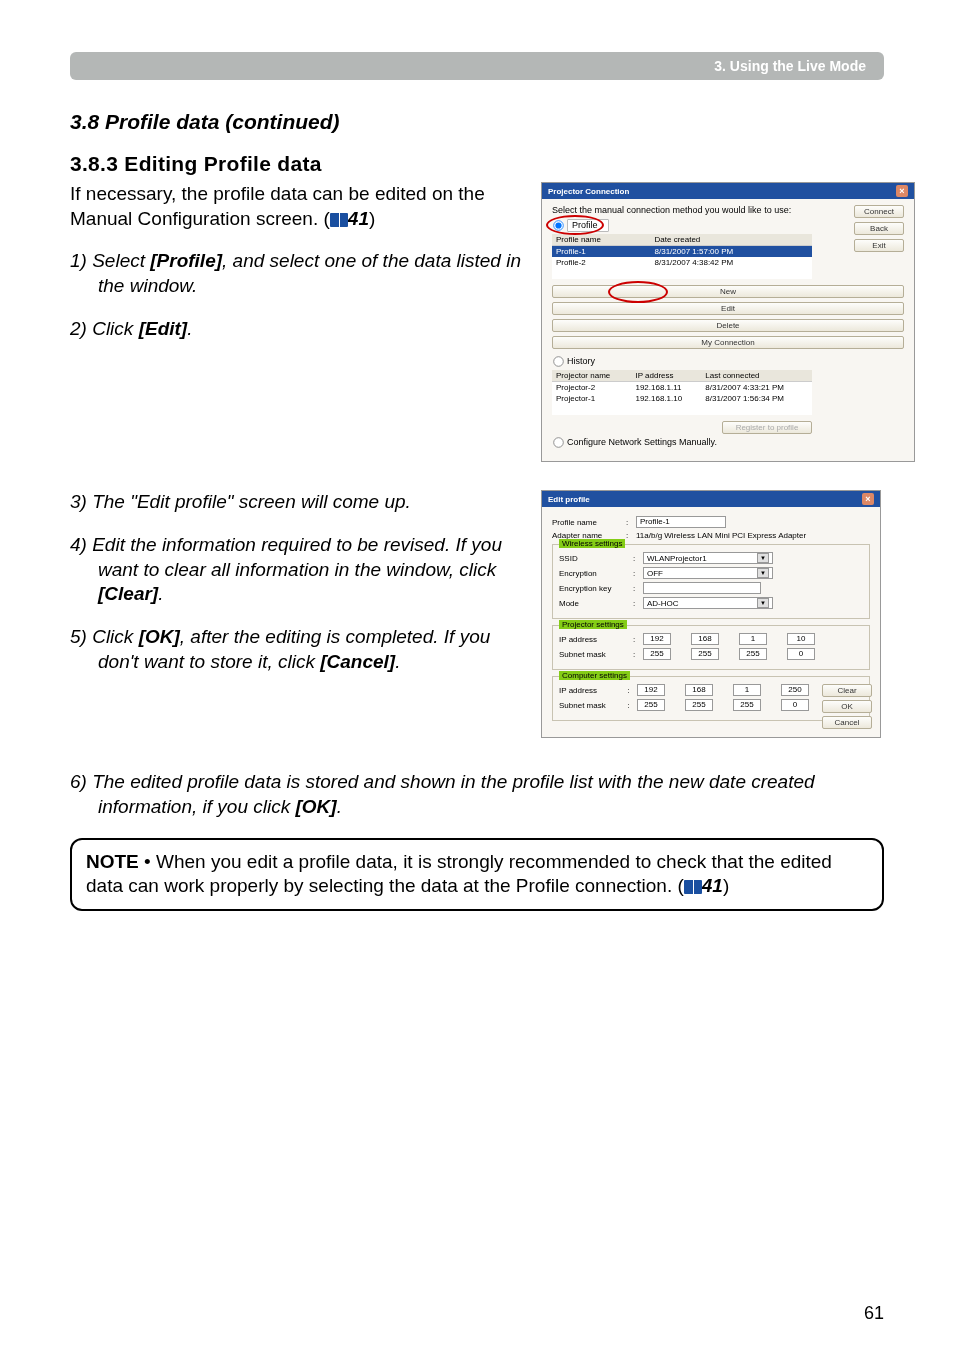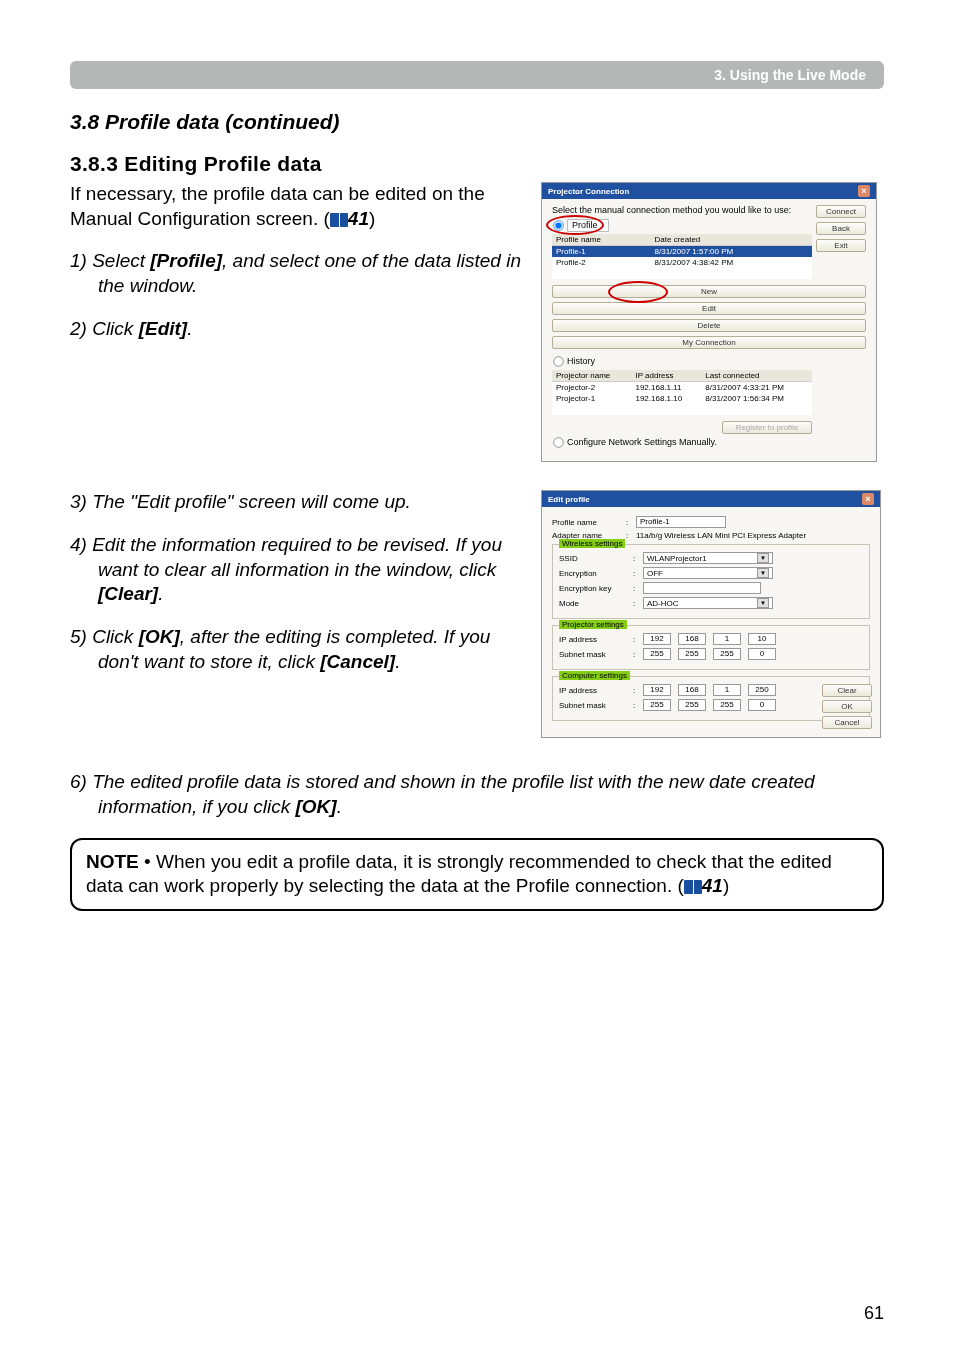--- a/index.html
+++ b/index.html
@@ -1,18 +1,18 @@
 <!DOCTYPE html>
 <html><head>
 <meta charset="utf-8">
 <style>
   * { box-sizing: border-box; margin: 0; padding: 0; }
   html, body { width: 954px; height: 1354px; font-family: Arial, Helvetica, sans-serif; background: #fff; color: #000; }
   .page { width: 954px; height: 1354px; position: relative; padding: 60px 70px 40px 70px; }
-  .topbar { position: absolute; top: 61px; left: 70px; right: 70px; height: 28px; background: #b4b7b6; border-radius: 6px; display: flex; align-items: center; justify-content: flex-end; padding-right: 18px; }
+  .topbar { position: absolute; top: 52px; left: 70px; right: 70px; height: 28px; background: #b4b7b6; border-radius: 6px; display: flex; align-items: center; justify-content: flex-end; padding-right: 18px; }
   .topbar-text { color: #fff; font-weight: bold; font-size: 14px; }
   .content { padding-top: 50px; }
   .sect-title { font-style: italic; font-weight: bold; font-size: 21px; margin-bottom: 18px; }
   .subsect-title { font-weight: bold; font-size: 21px; margin-bottom: 6px; font-family: Arial, sans-serif; letter-spacing: 0.3px; }
   .two-col { display: flex; gap: 16px; }
   .left-col { flex: 0 0 455px; }
   .right-col { flex: 1; }
   .body-text { font-size: 19px; line-height: 1.3; }
   .body-text p { margin-bottom: 18px; }
   .hang { padding-left: 28px; text-indent: -28px; font-style: italic; }
@@ -42,21 +42,21 @@
 
   
   .f2-row { display:flex; align-items:center; margin: 3px 0; gap:4px; }
   .f2-label { width: 70px; font-size:8px; }
   .f2-colon { width: 6px; }
   .f2-input { flex:1; border:1px solid #999; background:#fff; font-size:8px; padding: 0 3px; height:12px; }
   .f2-select { flex:1; border:1px solid #999; background:#fff; font-size:8px; padding:0 3px; height:12px; display:flex; justify-content:space-between; align-items:center; }
   .f2-caret { width:12px; height:10px; background:#e0e0e0; border:1px solid #999; margin-left:4px; font-size:6px; display:flex; align-items:center; justify-content:center; }
   .f2-group { border:1px solid #c8c3b2; margin: 4px 0 6px 0; padding: 4px 6px 6px 6px; position: relative; }
   .f2-group-legend { position:absolute; top:-6px; left:6px; background:#84cc16; padding: 0 3px; font-size:8px; }
-  .f2-oct { display:flex; gap:7px; }
+  .f2-oct { display:flex; gap:20px; }
   .f2-oct .oc { width:28px; border:1px solid #999; background:#fff; text-align:center; font-size:8px; height:12px; }
   .f2-btncol { position:absolute; right:8px; bottom:8px; display:flex; flex-direction:column; gap:3px; }
 </style>
 </head>
 <body>
 
 <div class="page">
   <div class="topbar">
     <span class="topbar-text">3. Using the Live Mode</span>
   </div>
@@ -73,21 +73,21 @@
         <p class="hang">
           <span>1) Select </span><b>[Profile]</b><span>, and select one of the data listed in the window.</span>
         </p>
         <p class="hang">
           <span>2) Click </span><b>[Edit]</b><span>.</span>
         </p>
       </div>
 
       <div class="right-col">
 
-        <div class="figure" style="width:336px;">
+        <div class="figure" style="width:374px;">
           <div class="fig-titlebar">
             <span>Projector Connection</span>
             <span class="fig-close">×</span>
           </div>
           <div class="fig-body" style="min-height:200px;">
             <div class="side-btns">
               <span class="fig-btn">Connect</span>
               <span class="fig-btn">Back</span>
               <span class="fig-btn">Exit</span>
             </div>

